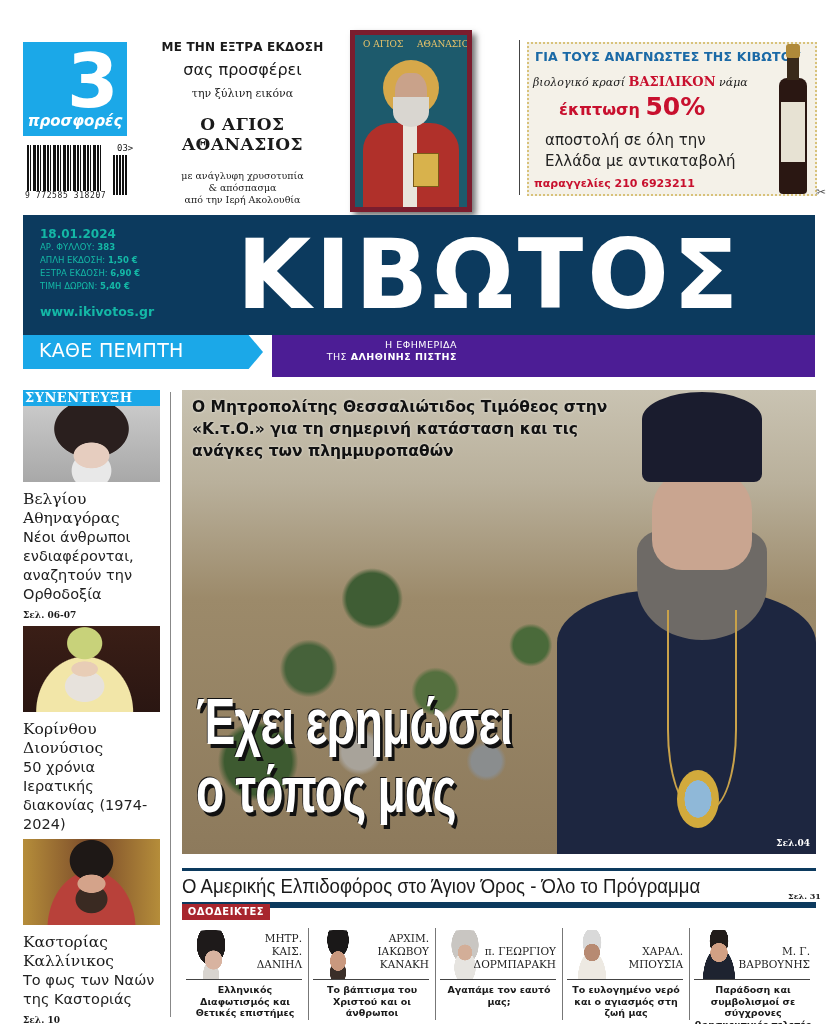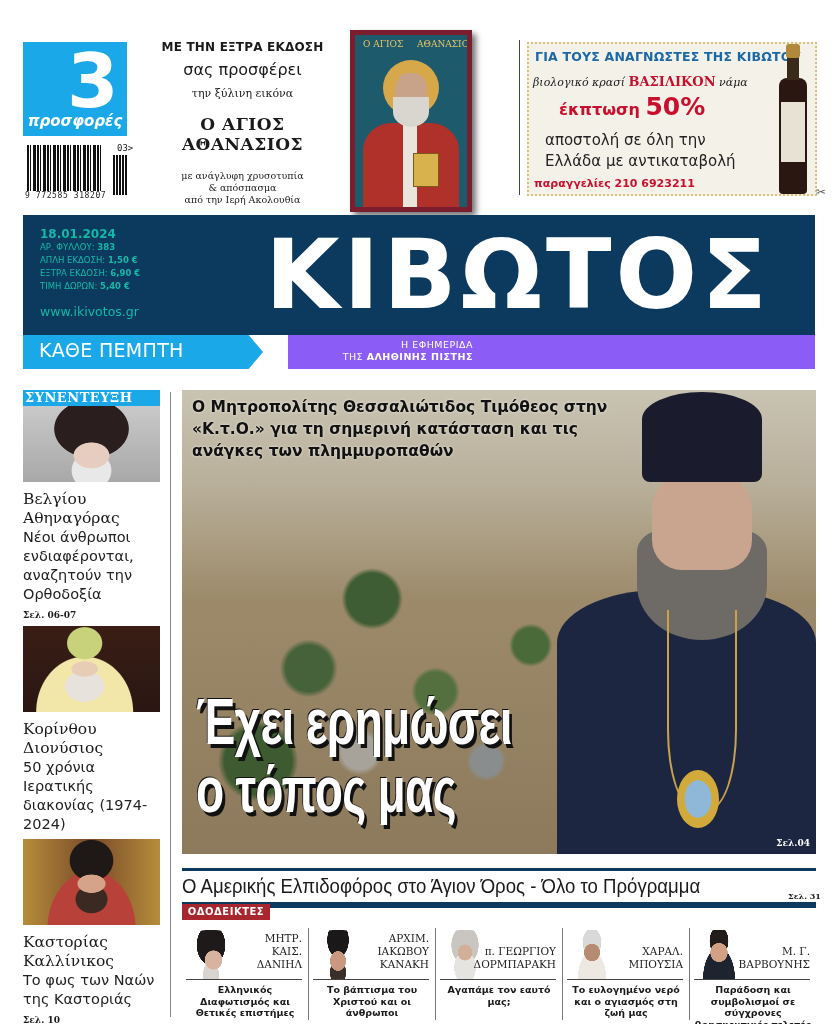--- a/index.html
+++ b/index.html
@@ -52,27 +52,27 @@
   .bottle .body { position: absolute; left: 2px; top: 34px; width: 28px; height: 116px; background: #2a1712; border-radius: 8px 8px 4px 4px; }
   .bottle .label { position: absolute; left: 4px; top: 58px; width: 24px; height: 60px; background: #e7e2d3; }
   .scissors { left: 816px; top: 185px; font-size: 12px; color: #555; }
 
   
   .mast { left: 23px; top: 215px; width: 792px; height: 120px; background: #0c3a5e; }
   .mast-info { position: absolute; left: 17px; top: 12px; color: #14b8a6; font-family: "DejaVu Sans", sans-serif; }
   .mast-info .date { font-weight: 700; font-size: 12px; }
   .mast-info .row { font-size: 8.5px; line-height: 13px; }
   .mast-info .row b { font-weight: 700; }
-  .mast-info .url { font-weight: 400; font-size: 12.5px; margin-top: 11px; }
-  .mast-title { position: absolute; left: 27%; top: 2px; right: 2%; text-align: center; color: #fff; font-family: "DejaVu Sans", sans-serif; font-weight: 700; font-size: 96px; line-height: 116px; letter-spacing: 4px; }
+  .mast-info .url { font-weight: 700; font-size: 12.5px; margin-top: 11px; }
+  .mast-title { position: absolute; left: 27%; top: 2px; right: 2%; color: #fff; font-family: "DejaVu Sans", sans-serif; font-weight: 700; font-size: 96px; line-height: 116px; letter-spacing: 4px; }
 
   .subbar { left: 23px; top: 335px; width: 792px; height: 34px; }
   .sub-left { position: absolute; left: 0; top: 0; width: 240px; height: 34px; background: #1ba8e8; clip-path: polygon(0 0, 94% 0, 100% 50%, 94% 100%, 0 100%); }
   .sub-left span { position: absolute; left: 16px; top: 4px; color: #fff; font-family: "DejaVu Sans", sans-serif; font-size: 19px; letter-spacing: 0.3px; }
-  .sub-right { position: absolute; left: 265px; top: 0; right: 0; height: 34px; background: #8b5cf6; }
+  .sub-right { position: absolute; left: 249px; top: 0; right: 0; height: 42px; background: #4c1d95; }
   .sub-right .tag { position: absolute; left: 0; width: 185px; top: 4px; text-align: right; color: #fff; font-size: 9.5px; line-height: 12px; font-family: "DejaVu Sans", sans-serif; letter-spacing: 0.5px; }
   .sub-right .tag b { font-weight: 700; }
   .sub-right .big { position: absolute; left: 197px; top: 0; color: #fff; font-family: "DejaVu Sans", sans-serif; font-weight: 300; font-size: 27px; letter-spacing: 4px; line-height: 34px; }
 
   
   .col-rule { left: 170px; top: 392px; width: 1px; height: 625px; background: #888; }
   .side-item { position: absolute; left: 23px; width: 137px; }
   .side-photo { width: 137px; height: 82px; position: relative; overflow: hidden; }
   .side-title { font-family: "DejaVu Serif", serif; font-weight: 400; font-size: 15.5px; line-height: 19px; margin-top: 8px; }
   .side-sub { font-family: "DejaVu Sans", sans-serif; font-size: 14.5px; line-height: 19px; color: #222; }

